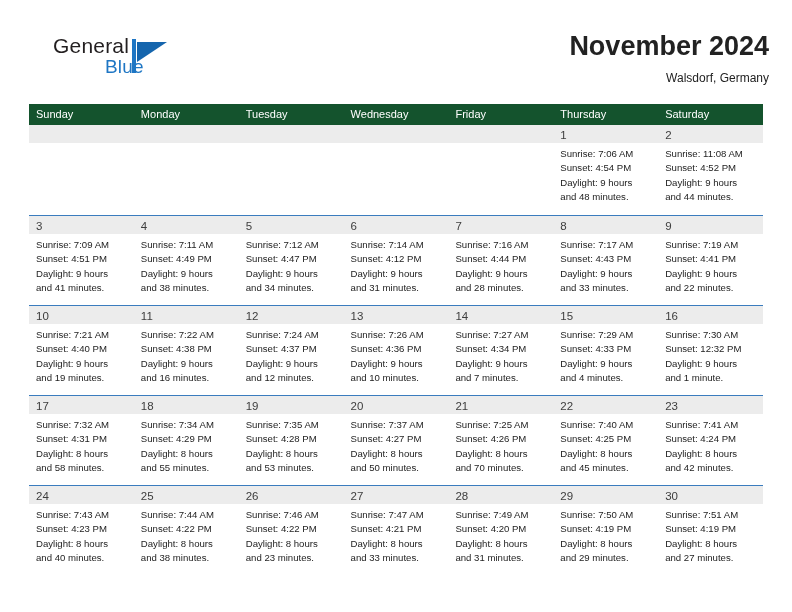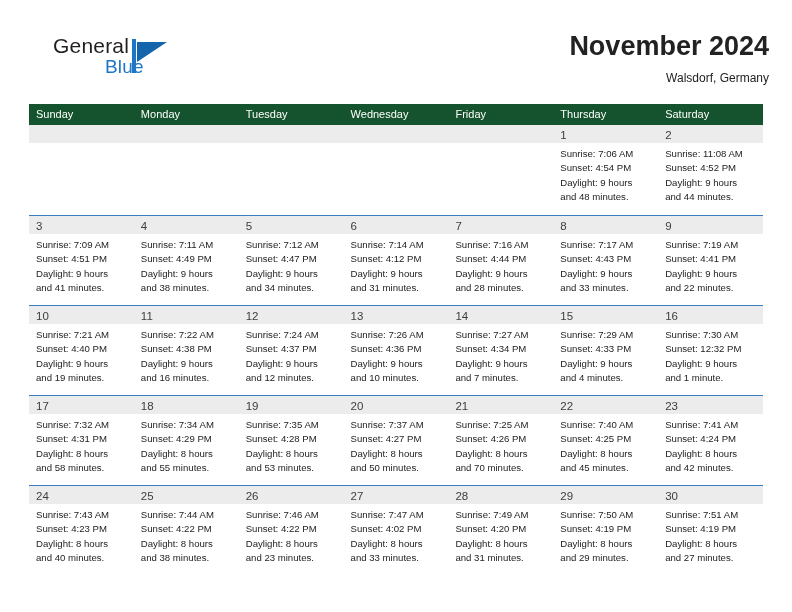--- a/index.html
+++ b/index.html
@@ -468,21 +468,21 @@
               <div class="day-line">Sunrise: 7:46 AM</div>
               <div class="day-line">Sunset: 4:22 PM</div>
               <div class="day-line">Daylight: 8 hours</div>
               <div class="day-line">and 23 minutes.</div>
             </div>
           </div>
           <div class="day-cell">
             <div class="day-number-strip"><span class="day-number">27</span></div>
             <div class="day-body">
               <div class="day-line">Sunrise: 7:47 AM</div>
-              <div class="day-line">Sunset: 4:02 PM</div>
+              <div class="day-line">Sunset: 4:21 PM</div>
               <div class="day-line">Daylight: 8 hours</div>
               <div class="day-line">and 33 minutes.</div>
             </div>
           </div>
           <div class="day-cell">
             <div class="day-number-strip"><span class="day-number">28</span></div>
             <div class="day-body">
               <div class="day-line">Sunrise: 7:49 AM</div>
               <div class="day-line">Sunset: 4:20 PM</div>
               <div class="day-line">Daylight: 8 hours</div>

